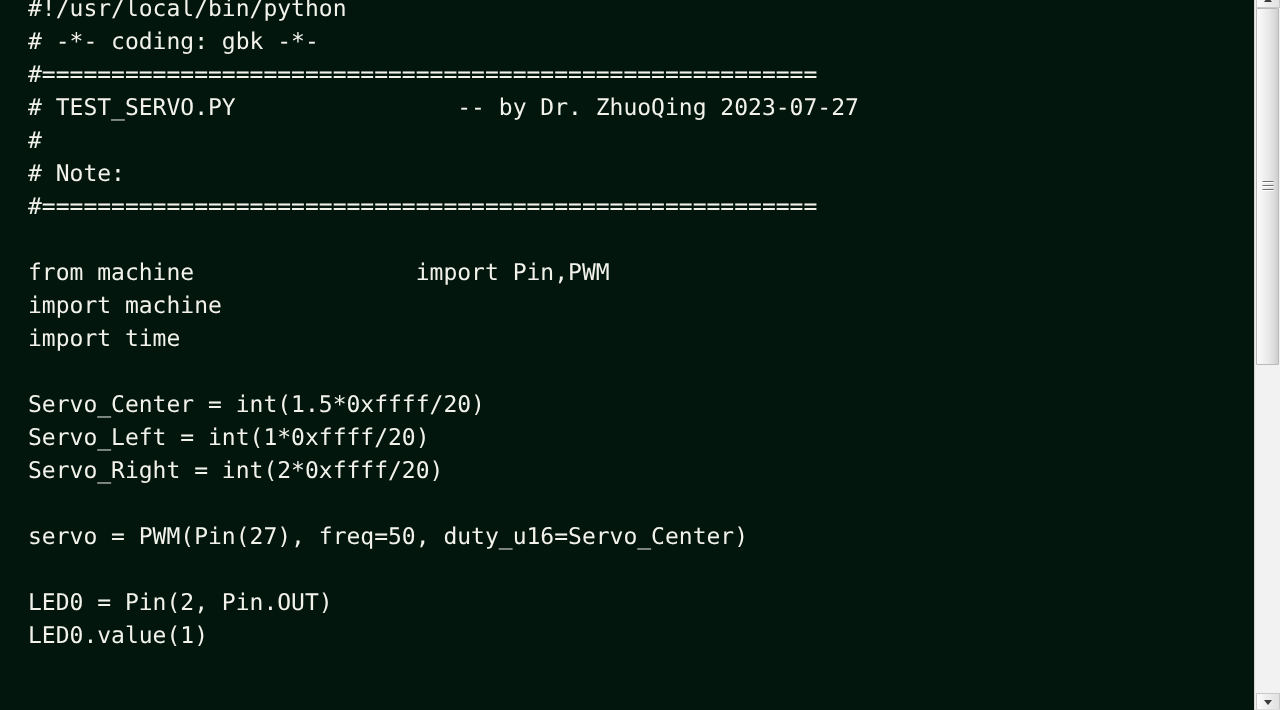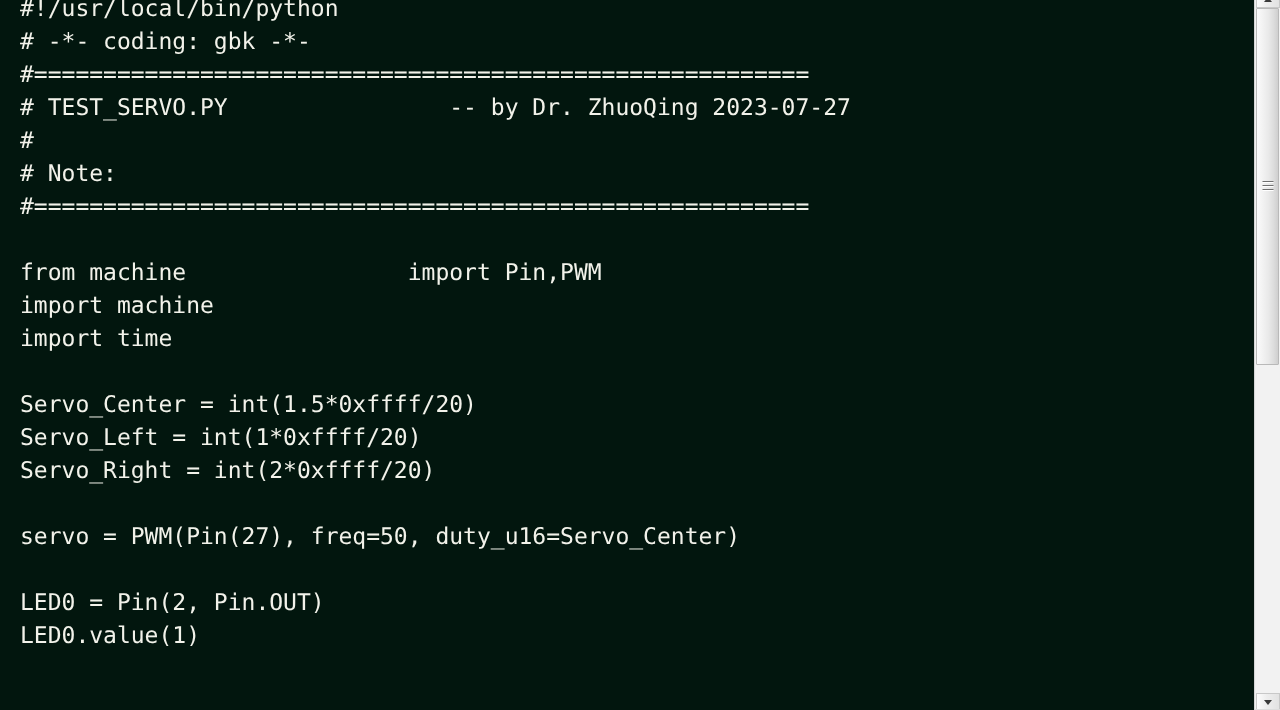--- a/index.html
+++ b/index.html
@@ -15,21 +15,21 @@
     position: relative;
     width: 1280px;
     height: 710px;
     background: #02160e;
     overflow: hidden;
   }
 
   
   #editor {
     position: absolute;
-    left: 0;
+    left: 8px;
     top: 0;
     width: 1254px;
     height: 710px;
     background: #02160e;
     overflow: hidden;
   }
 
   #code {
     position: absolute;
     left: 20px;

